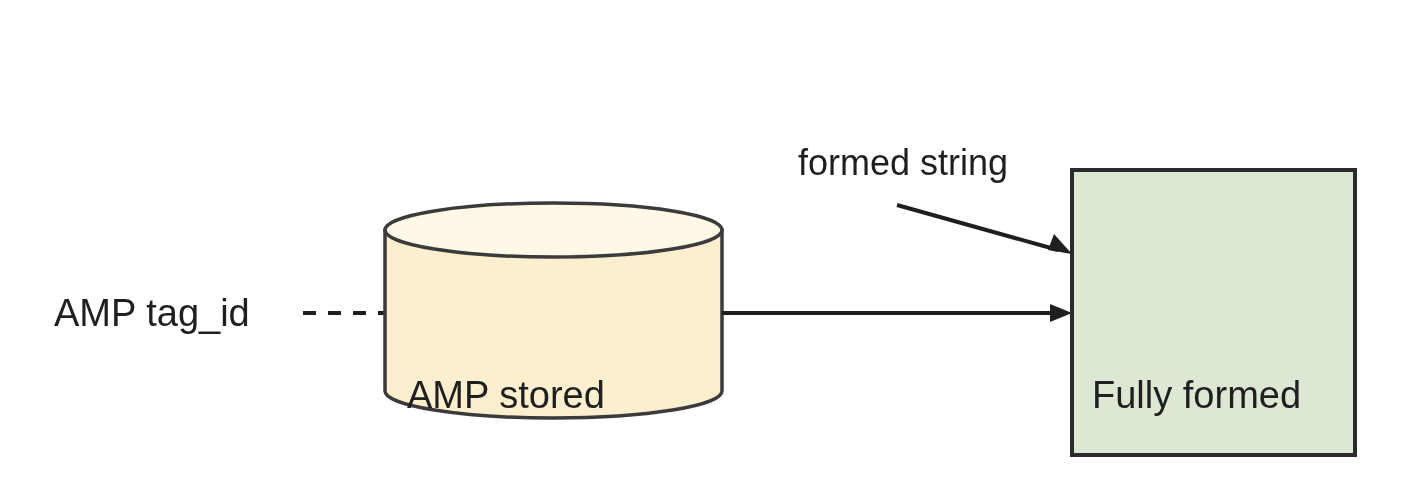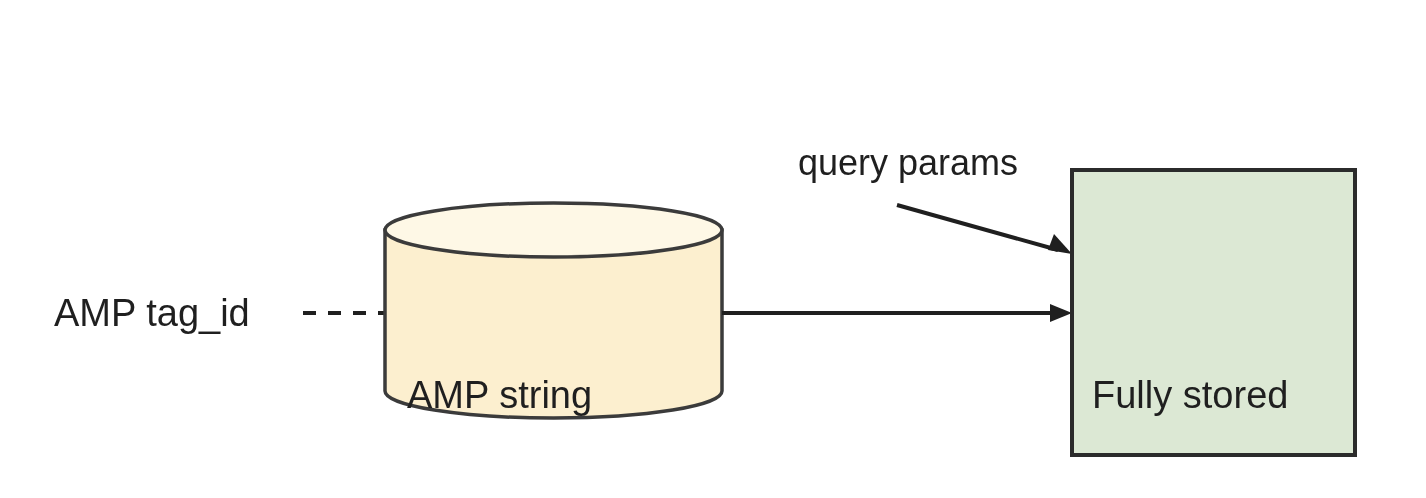--- a/index.html
+++ b/index.html
@@ -82,26 +82,26 @@
     </g>
 
     <g>
       <rect x="1072" y="170" width="283" height="285" fill="#DCE8D4" stroke="#2b2b2b" stroke-width="4"></rect>
     </g>
   </svg>
 
   <div class="txt" id="label-amp-tag-id">AMP tag_id</div>
 
   <div class="txt" id="cylinder-label">
-    <div>AMP string</div>
+    <div>AMP stored</div>
     
   </div>
 
   <div class="txt" id="annotation-query-params">
-    <div>query params</div>
+    <div>formed string</div>
   </div>
 
   <div class="txt" id="box-label">
-    <div>Fully stored</div>
+    <div>Fully formed</div>
     
   </div>
 
 </div>
 
 </body></html>

